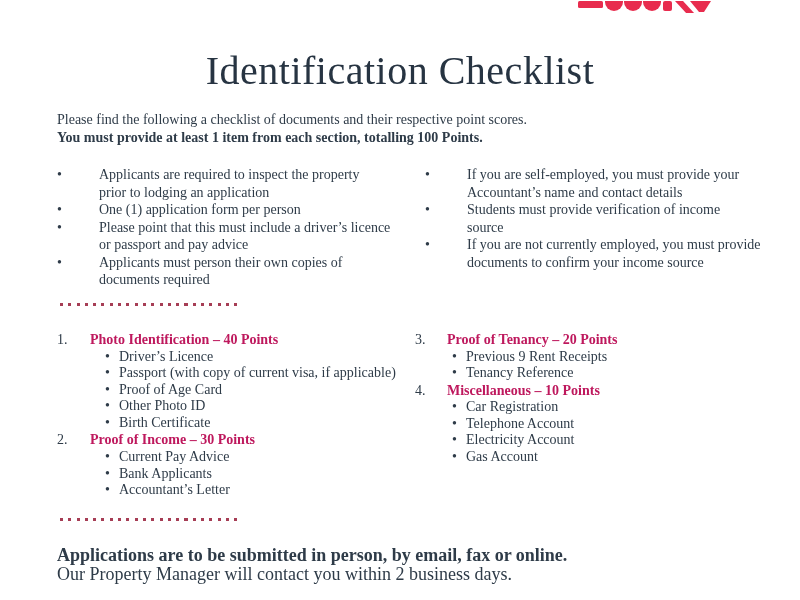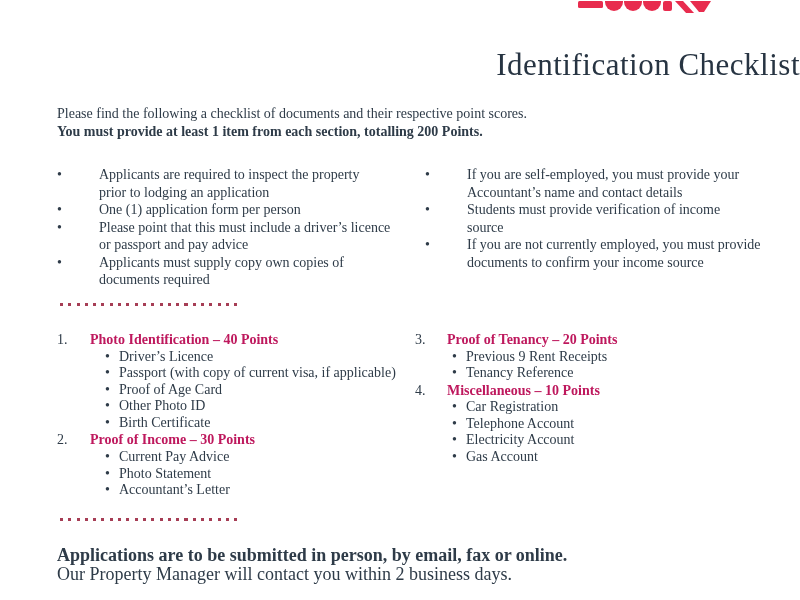--- a/index.html
+++ b/index.html
@@ -12,26 +12,26 @@
   .page { position: absolute; inset: 0; }
 
   
   .logo-clip {
     position: absolute; left: 578px; top: 0; width: 134px; height: 13px;
     overflow: hidden;
   }
 
   .doc-title {
     position: absolute; top: 47px; left: 0; right: 0;
-    margin: 0; text-align: right;
-    font-size: 31px; font-weight: 400; letter-spacing: 0.5px;
+    margin: 0; text-align: center;
+    font-size: 40px; font-weight: 400; letter-spacing: 0.5px;
     color: #273442;
   }
 
-  .intro { position: absolute; left: 57px; top: 105px; font-size: 14px; line-height: 18px; }
+  .intro { position: absolute; left: 57px; top: 111px; font-size: 14px; line-height: 18px; }
   .intro p { margin: 0; }
   .bold { font-weight: 700; }
 
   
   .notes { position: absolute; margin: 0; padding: 0; list-style: none; font-size: 14px; line-height: 17.5px; }
   .notes-left  { left: 57px;  top: 166px; width: 360px; }
   .notes-right { left: 425px; top: 166px; width: 360px; }
   .note-li { display: flex; }
   .marker { flex: 0 0 18px; }
   .note-text { white-space: pre-line; margin-left: 24px; }
@@ -77,42 +77,42 @@
         <path d="M97 0 L109 13 L117 13 L105 0 Z"></path>
         <path d="M112 0 L121 11 L126 11 L133 0 Z"></path>
       </g>
     </svg>
   </div>
 
   <h1 class="doc-title">Identification Checklist</h1>
 
   <div class="intro">
     <p>Please find the following a checklist of documents and their respective point scores.</p>
-    <p class="bold">You must provide at least 1 item from each section, totalling 200 Points.</p>
+    <p class="bold">You must provide at least 1 item from each section, totalling 100 Points.</p>
   </div>
 
   <ul class="notes notes-left">
 
   <li class="note-li">
         <span class="marker" aria-hidden="•">•</span>
         <span class="note-text">Applicants are required to inspect the property
 prior to lodging an application</span>
       </li>
       <li class="note-li">
         <span class="marker" aria-hidden="•">•</span>
         <span class="note-text">One (1) application form per person</span>
       </li>
       <li class="note-li">
         <span class="marker" aria-hidden="•">•</span>
         <span class="note-text">Please point that this must include a driver’s licence
 or passport and pay advice</span>
       </li>
       <li class="note-li">
         <span class="marker" aria-hidden="•">•</span>
-        <span class="note-text">Applicants must supply copy own copies of
+        <span class="note-text">Applicants must person their own copies of
 documents required</span>
       </li>
     </ul>
 
   <ul class="notes notes-right">
 
   <li class="note-li">
         <span class="marker">•</span>
         <span class="note-text">If you are self-employed, you must provide your
 Accountant’s name and contact details</span>
@@ -168,21 +168,21 @@
           <span class="sec-heading">Proof of Income – 30 Points</span>
         </div>
         <ul class="sub-ul">
 
         <li class="sub-li">
               <span class="marker">•</span>
               <span>Current Pay Advice</span>
             </li>
           <li class="sub-li">
               <span class="marker">•</span>
-              <span>Photo Statement</span>
+              <span>Bank Applicants</span>
             </li>
           <li class="sub-li">
               <span class="marker">•</span>
               <span>Accountant’s Letter</span>
             </li>
         </ul>
       </div>
     </div>
 
   <div class="sections sections-right">

